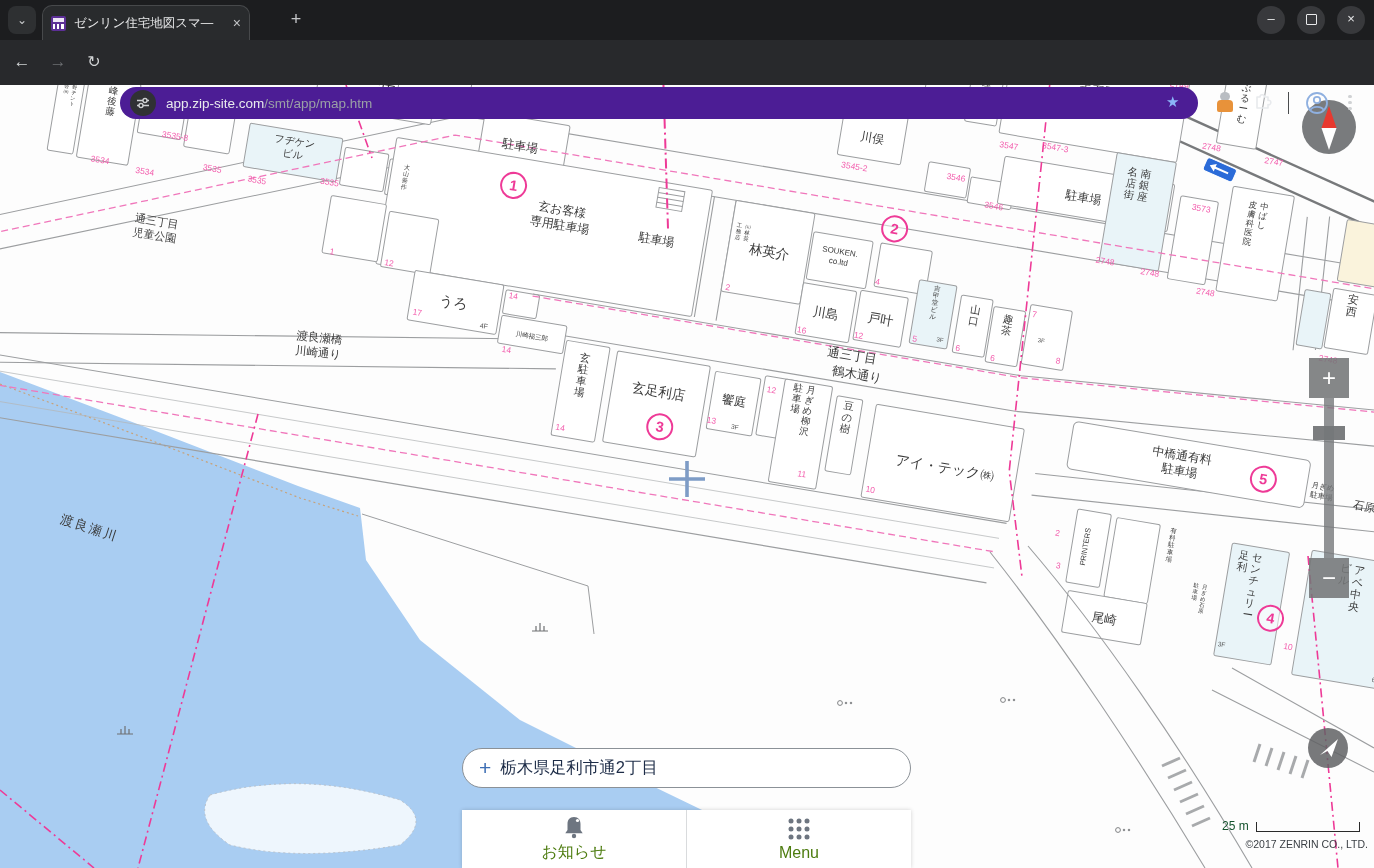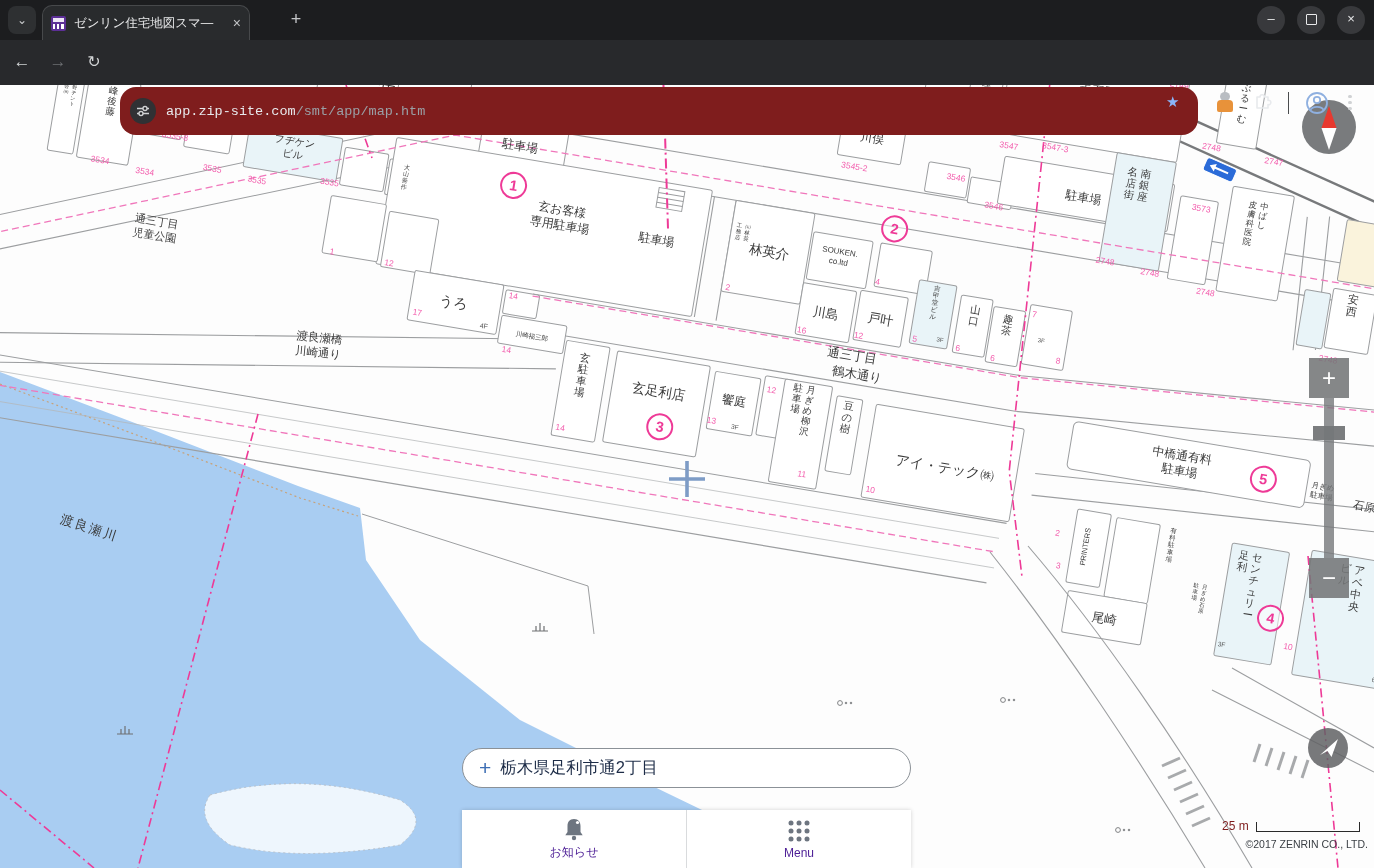--- a/index.html
+++ b/index.html
@@ -17,22 +17,22 @@
   #tab-title{color:#e6e7e8;font-size:12.5px;margin-left:8px;white-space:nowrap;overflow:hidden;flex:1;}
   #tab-close{color:#c3c5c7;font-size:14px;margin-left:6px;}
   #newtab{position:absolute;left:284px;top:9px;color:#c3c5c7;font-size:18px;width:24px;text-align:center;}
   .winbtn{position:absolute;top:6px;width:28px;height:28px;border-radius:50%;background:#38393c;color:#e9eaeb;
     text-align:center;line-height:26px;font-size:13px;}
   #btn-min{left:1257px;} #btn-max{left:1297px;} #btn-close{left:1337px;}
   #btn-max i{display:inline-block;width:9px;height:9px;border:1.4px solid #e9eaeb;border-radius:1px;margin-top:8px;}
   #toolbar{position:absolute;left:0;top:40px;width:1374px;height:45px;background:#28292c;z-index:30;}
   .navic{position:absolute;top:12px;color:#d0d2d4;font-size:17px;width:24px;text-align:center;}
   #nav-back{left:10px;} #nav-fwd{left:46px;color:#6d6f72;} #nav-reload{left:82px;font-size:16px;}
-  #omnibox{position:absolute;left:120px;top:47px;width:1078px;height:48px;border-radius:16px;background:#7f1d1d;
-    display:flex;align-items:center;font-family:Liberation Mono, monospace;}
+  #omnibox{position:absolute;left:120px;top:47px;width:1078px;height:32px;border-radius:16px;background:#4c1d95;
+    display:flex;align-items:center;}
   #tuneic{margin-left:10px;width:26px;height:26px;border-radius:50%;background:#303134;display:flex;align-items:center;justify-content:center;}
   #urltext{margin-left:10px;font-size:13.5px;white-space:nowrap;}
   #urltext .dom{color:#e8eaed;} #urltext .path{color:#9aa0a6;}
   #star{position:absolute;left:1166px;top:53px;color:#8ab4f8;font-size:15px;}
   #extmonkey{position:absolute;left:1215px;top:52px;width:20px;height:20px;}
   #extmonkey .head{position:absolute;left:5px;top:0;width:10px;height:9px;border-radius:50%;background:#b9bdc2;}
   #extmonkey .body{position:absolute;left:2px;top:8px;width:16px;height:12px;border-radius:4px 4px 2px 2px;background:#e8923a;}
   #puzzle{position:absolute;left:1253px;top:51px;}
   #sep1{position:absolute;left:1288px;top:52px;width:1px;height:22px;background:#4a4c4e;}
   #avatar{position:absolute;left:1304px;top:50px;}
@@ -43,32 +43,32 @@
   svg text{font-family:"Liberation Sans",sans-serif;}
   
   #searchpill{position:absolute;left:462px;top:748px;width:449px;height:40px;background:#fff;border:1.5px solid #8b9197;
     border-radius:21px;display:flex;align-items:center;z-index:20;box-sizing:border-box;}
   #searchpill .plus{color:#3d6eb4;font-size:21px;margin-left:16px;font-weight:400;}
   #searchpill .addr{color:#1d2c47;font-size:16.5px;margin-left:9px;}
   #bottombar{position:absolute;left:462px;top:810px;width:449px;height:58px;background:#fff;display:flex;z-index:20;
     box-shadow:0 0 4px rgba(0,0,0,.18);}
   .bcell{flex:1;display:flex;flex-direction:column;align-items:center;justify-content:center;border-right:1px solid #d9dbdd;}
   .bcell:last-child{border-right:none;}
-  .bcell .lbl{font-size:12px;color:#4c1d95;margin-top:3px;}
+  .bcell .lbl{font-size:16px;color:#4d7c0f;margin-top:3px;}
   
   .zbtn{position:absolute;left:1309px;width:40px;height:40px;background:rgba(116,118,120,.88);color:#fff;
     text-align:center;line-height:40px;font-size:24px;z-index:20;}
   #zoom-in{top:358px;} #zoom-out{top:558px;}
   #ztrack{position:absolute;left:1324px;top:398px;width:10px;height:160px;background:rgba(118,120,122,.8);z-index:19;}
   #zhandle{position:absolute;left:1313px;top:426px;width:32px;height:14px;background:rgba(116,118,120,.95);z-index:20;}
   #compass{position:absolute;left:1301px;top:99px;z-index:20;}
   #locate{position:absolute;left:1306px;top:726px;z-index:20;}
   
   #scale{position:absolute;left:1222px;top:819px;z-index:18;}
-  #scale .txt{position:absolute;left:0;top:0;font-size:12px;color:#7f1d1d;white-space:nowrap;}
+  #scale .txt{position:absolute;left:0;top:0;font-size:12px;color:#14532d;white-space:nowrap;}
   #scale .bracket{position:absolute;left:34px;top:3px;width:102px;height:9px;
     border-left:1.5px solid #2a2a2a;border-right:1.5px solid #2a2a2a;border-bottom:1.5px solid #2a2a2a;}
   #copyright{position:absolute;left:1150px;top:838px;width:218px;text-align:right;font-size:10.5px;color:#3a3f44;z-index:18;}
 </style>
 </head>
 <body>
 
 <div id="map-wrap">
 <svg id="map-svg" width="1374" height="868" viewBox="0 0 1374 868">
   <rect x="0" y="0" width="1374" height="868" fill="#fdfdfd"></rect>

